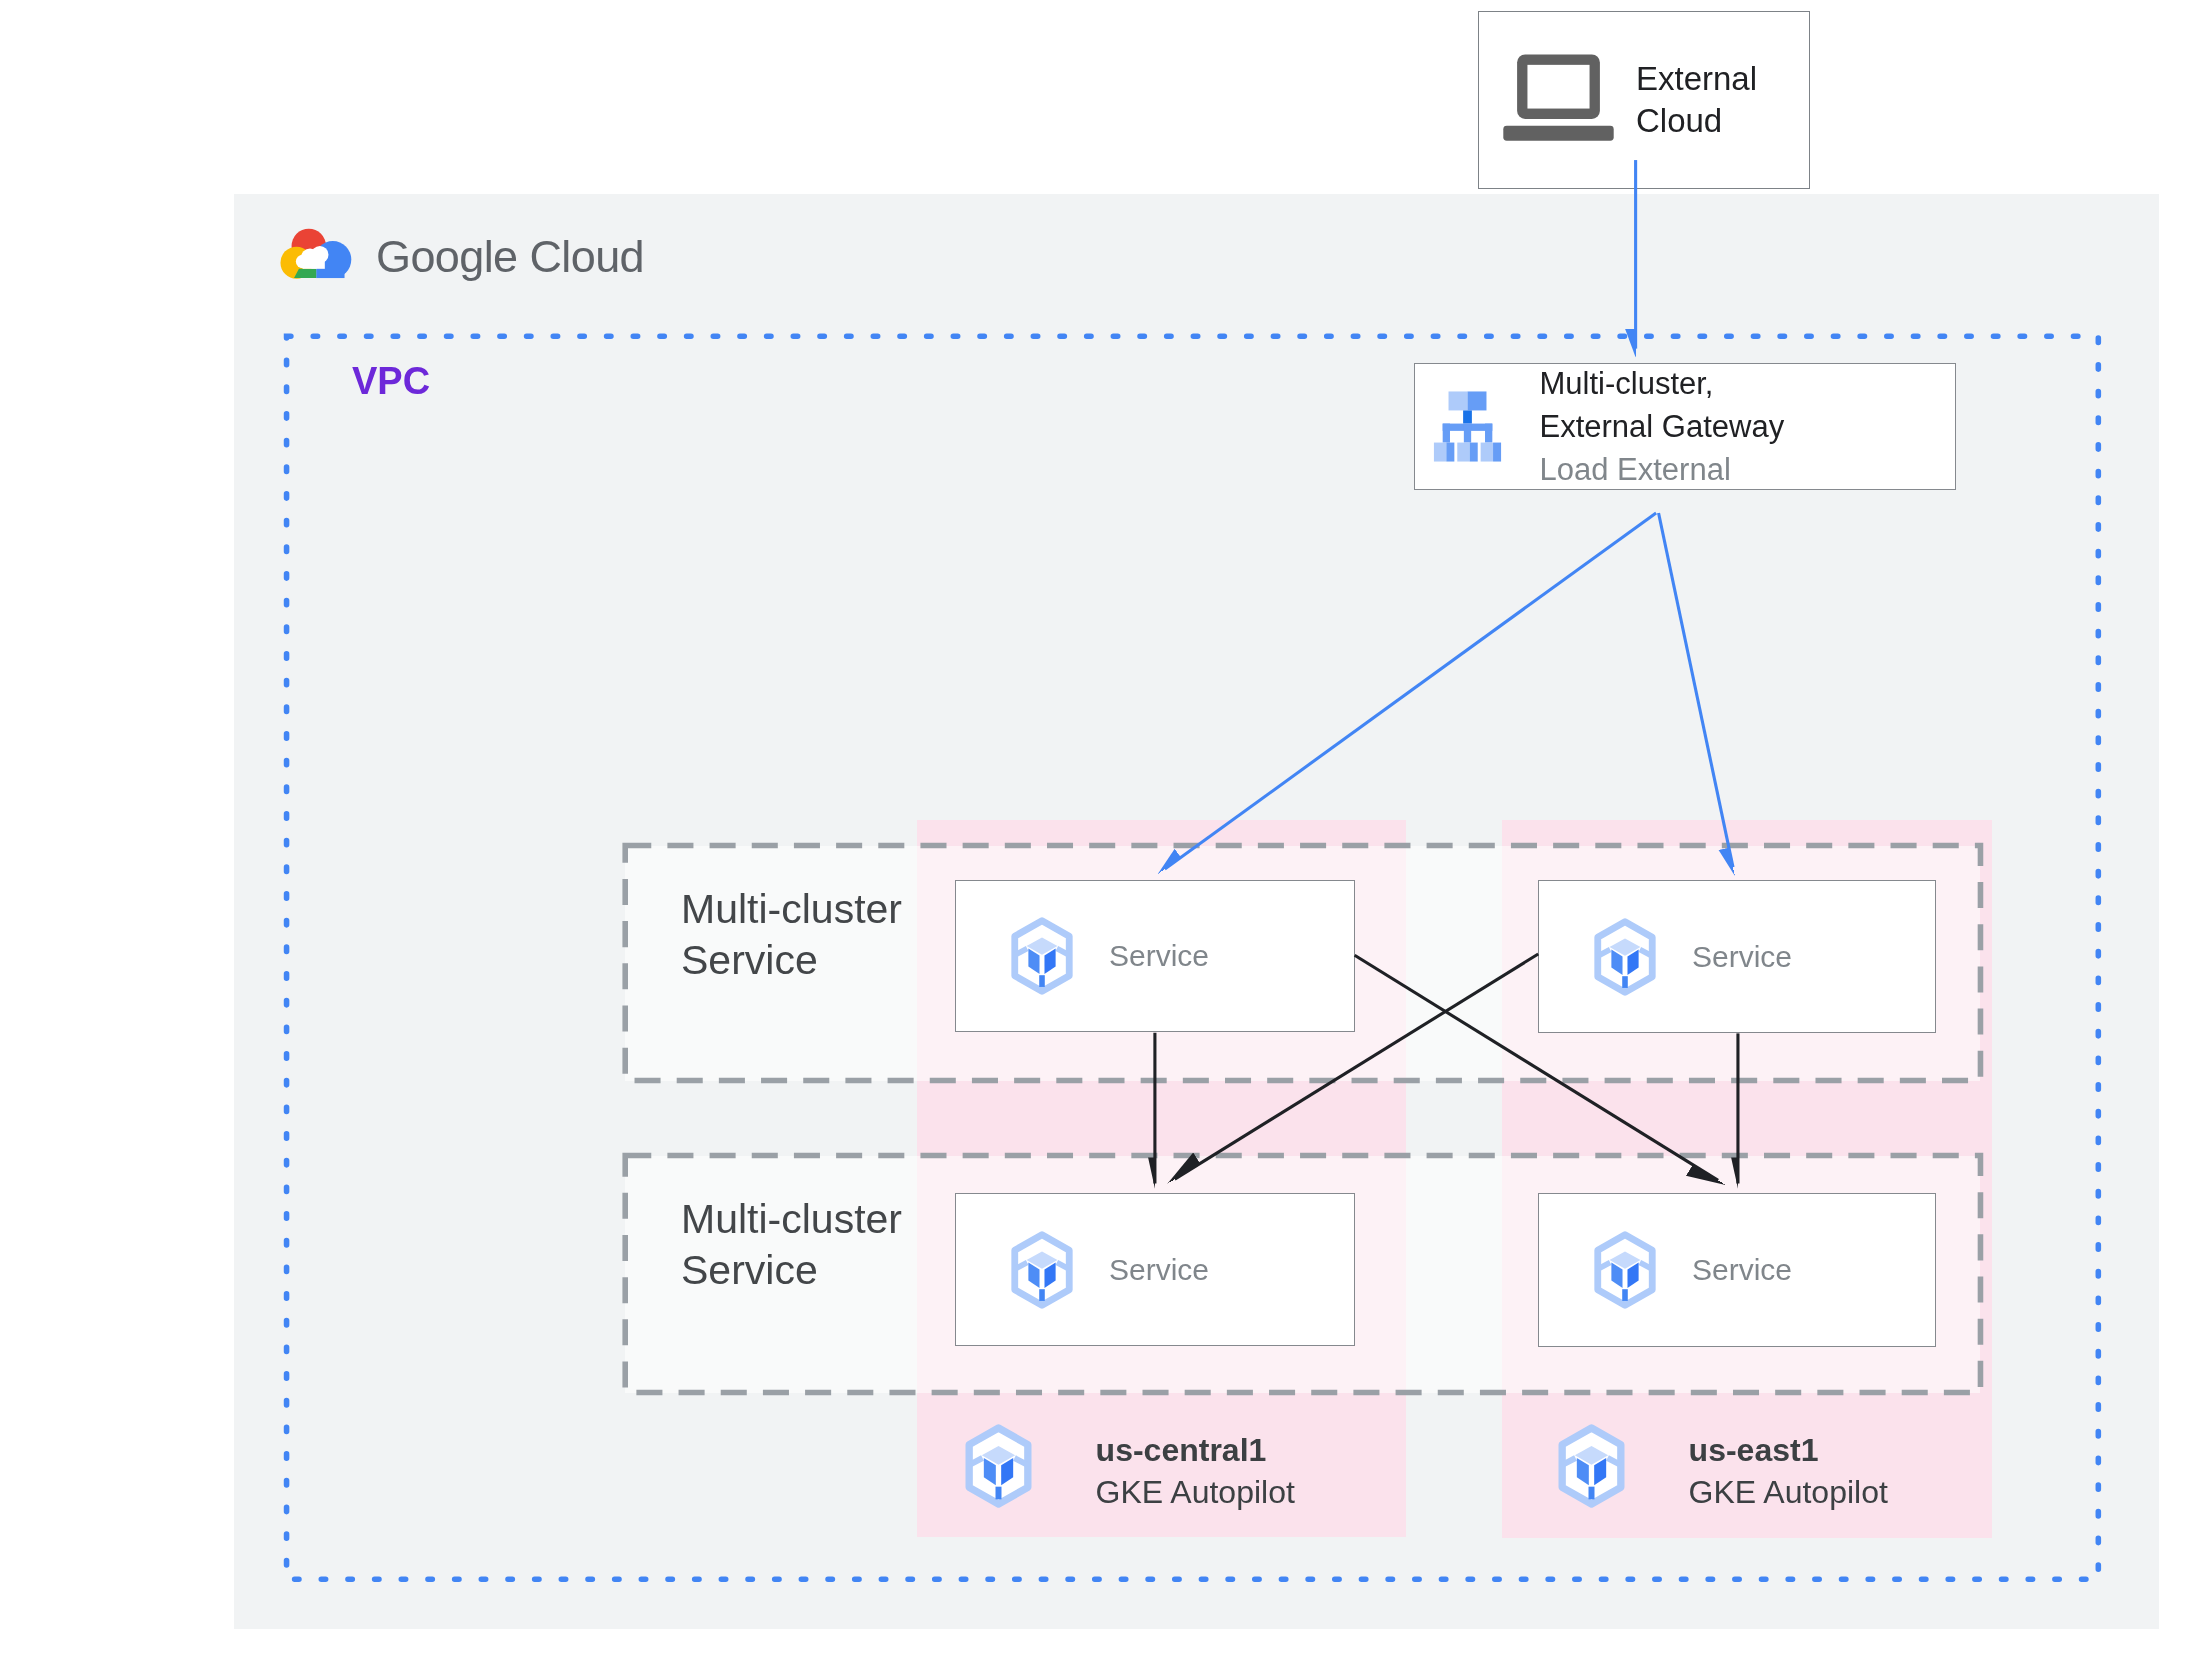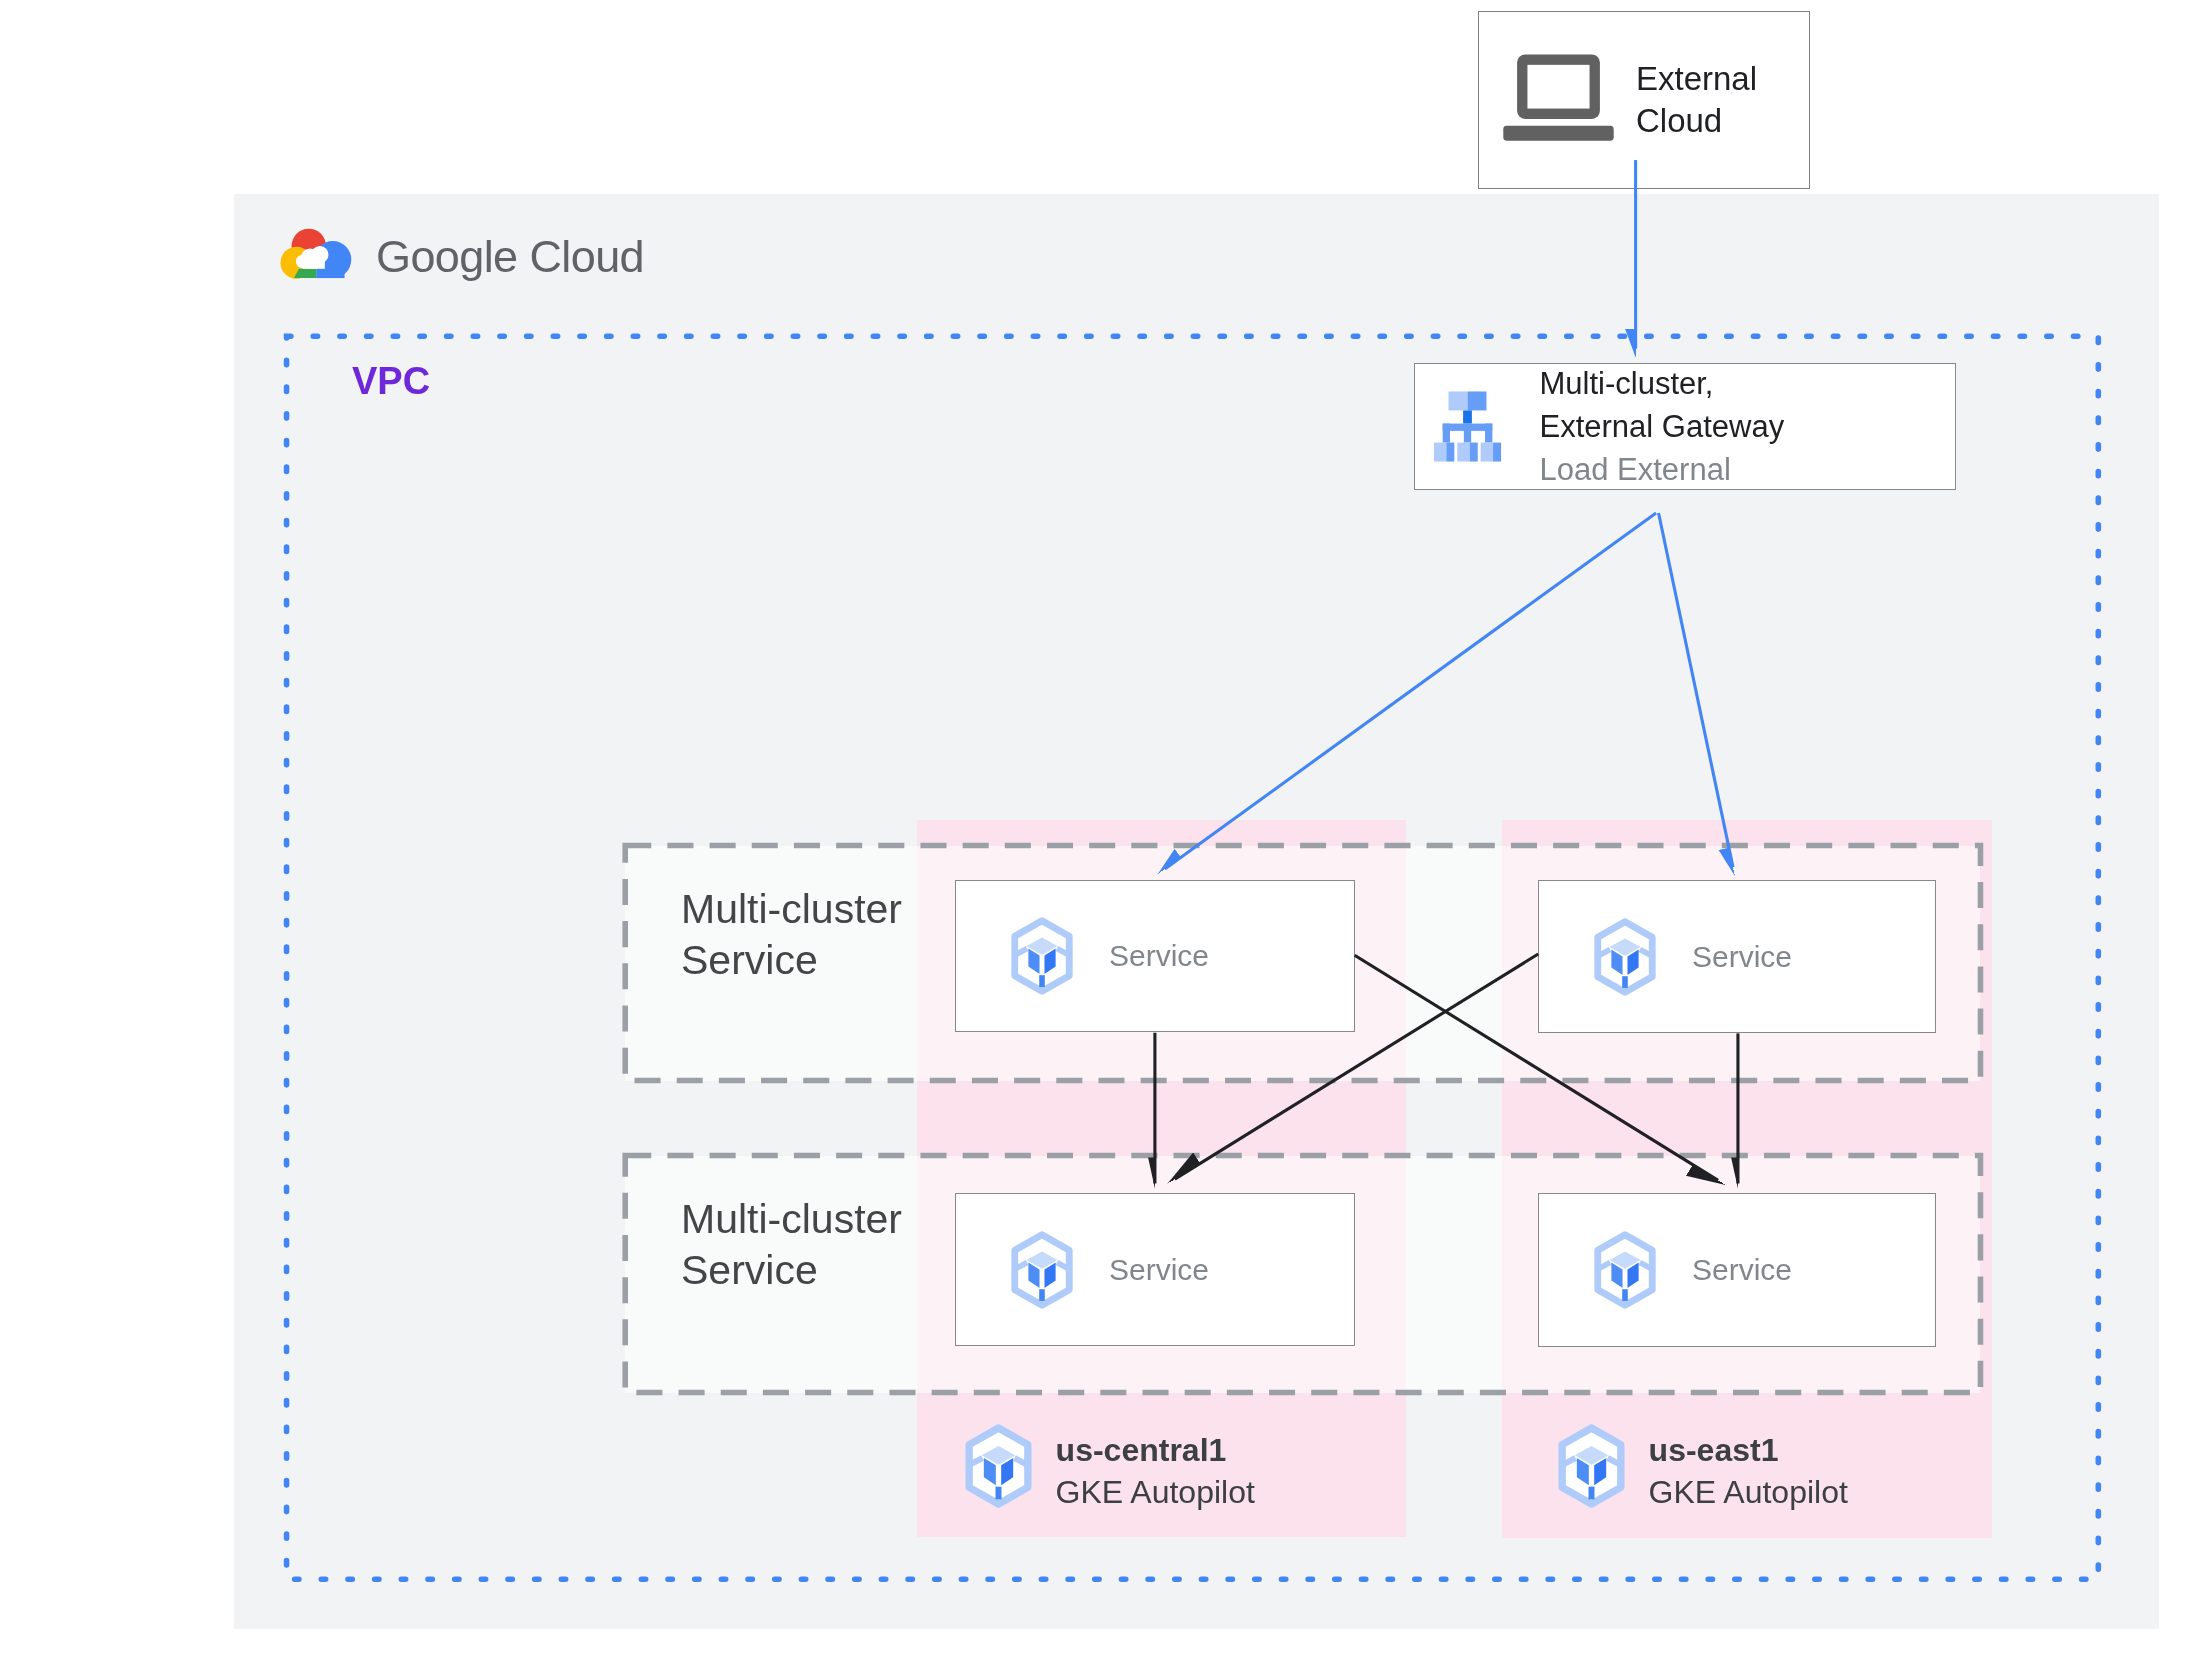--- a/index.html
+++ b/index.html
@@ -48,21 +48,21 @@
   
   #lb-card{
     left:1414px; top:363px; width:542px; height:127px; background:#ffffff;
     border:1.2px solid #85898e; box-sizing:border-box; display:flex; align-items:center; padding-left:15.5px;
   }
   #lb-card svg{width:73px; height:73px; flex:0 0 auto;}
   #lb-card .lb-text{margin-left:36px; font-size:31px; line-height:43px;}
   #lb-card .lb-line{color:#202124;}
   #lb-card .lb-sub{color:#80868b;}
   
-  .region-block{display:flex; align-items:flex-start;}
+  .region-block{display:flex; align-items:flex-start;gap:40px;}
   #region-central{left:965px; top:1424px;}
   #region-east{left:1558px; top:1424px;}
   .region-block svg{width:67px; height:84px; flex:0 0 auto;}
   .region-text{margin-left:23.6px; font-size:32px; line-height:42px; color:#3c4043; margin-top:5px;}
   .region-name{font-weight:700;}
   
   #overlay{left:0; top:0; width:2205px; height:1676px; z-index:10; pointer-events:none;}
 </style>
 </head>
 <body>

